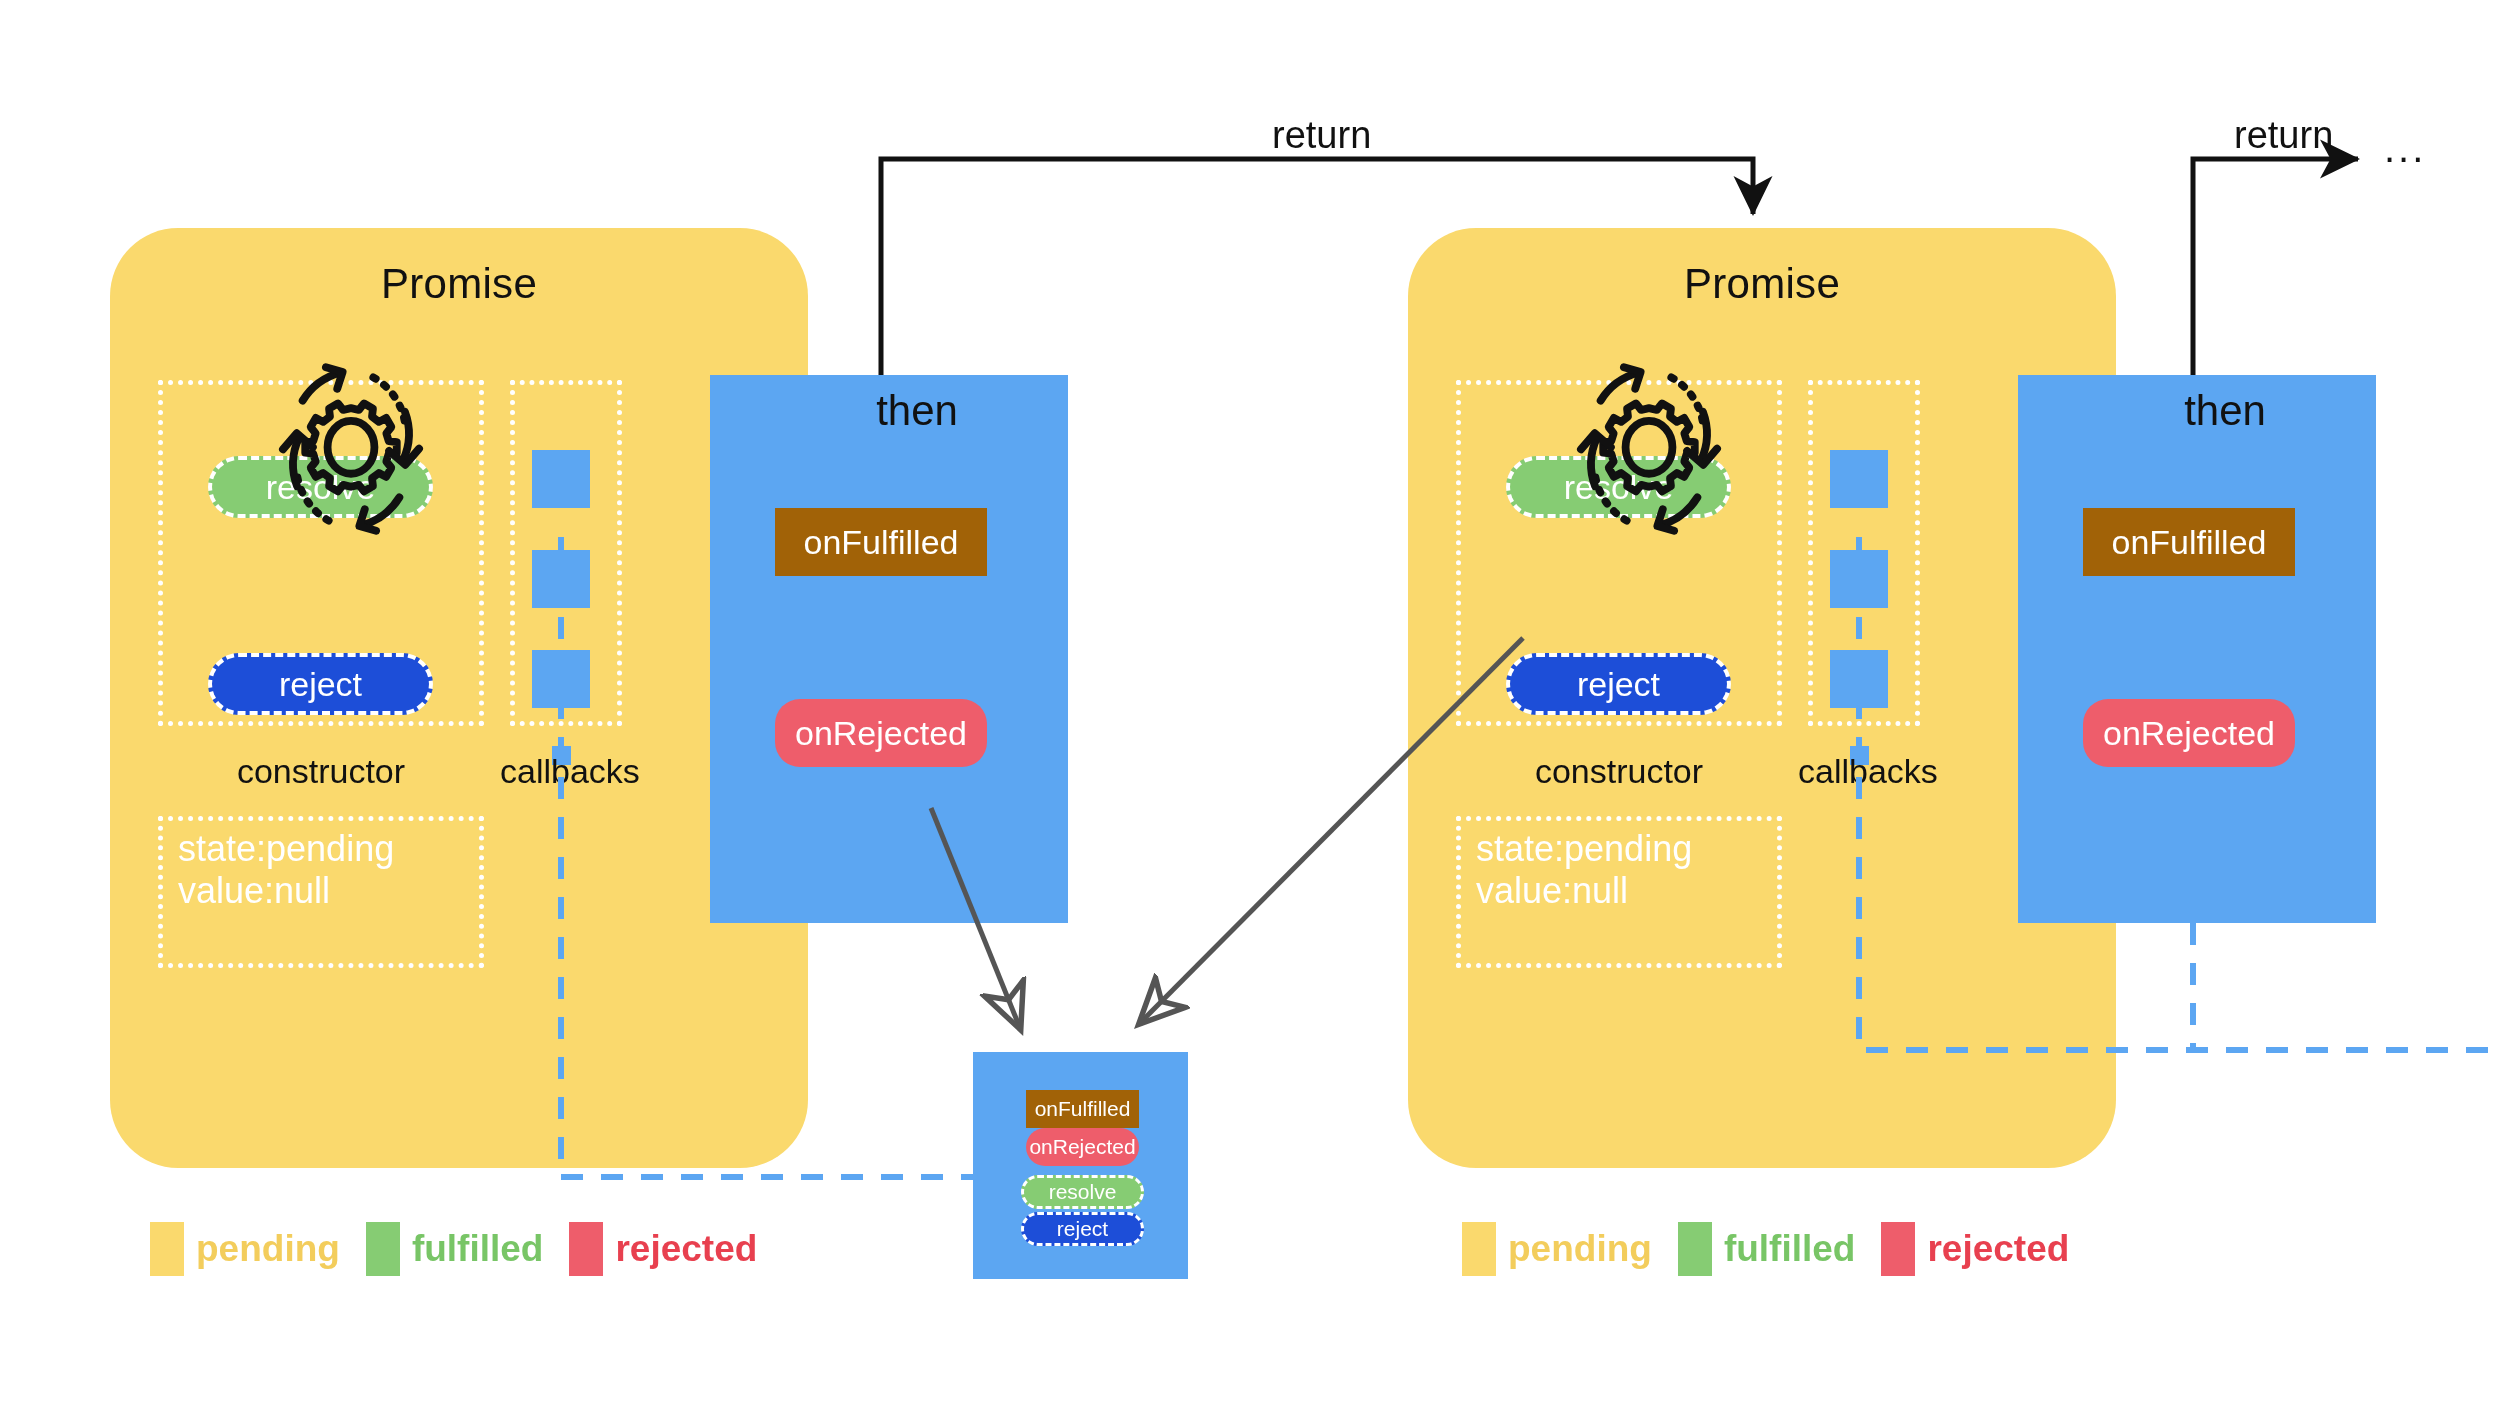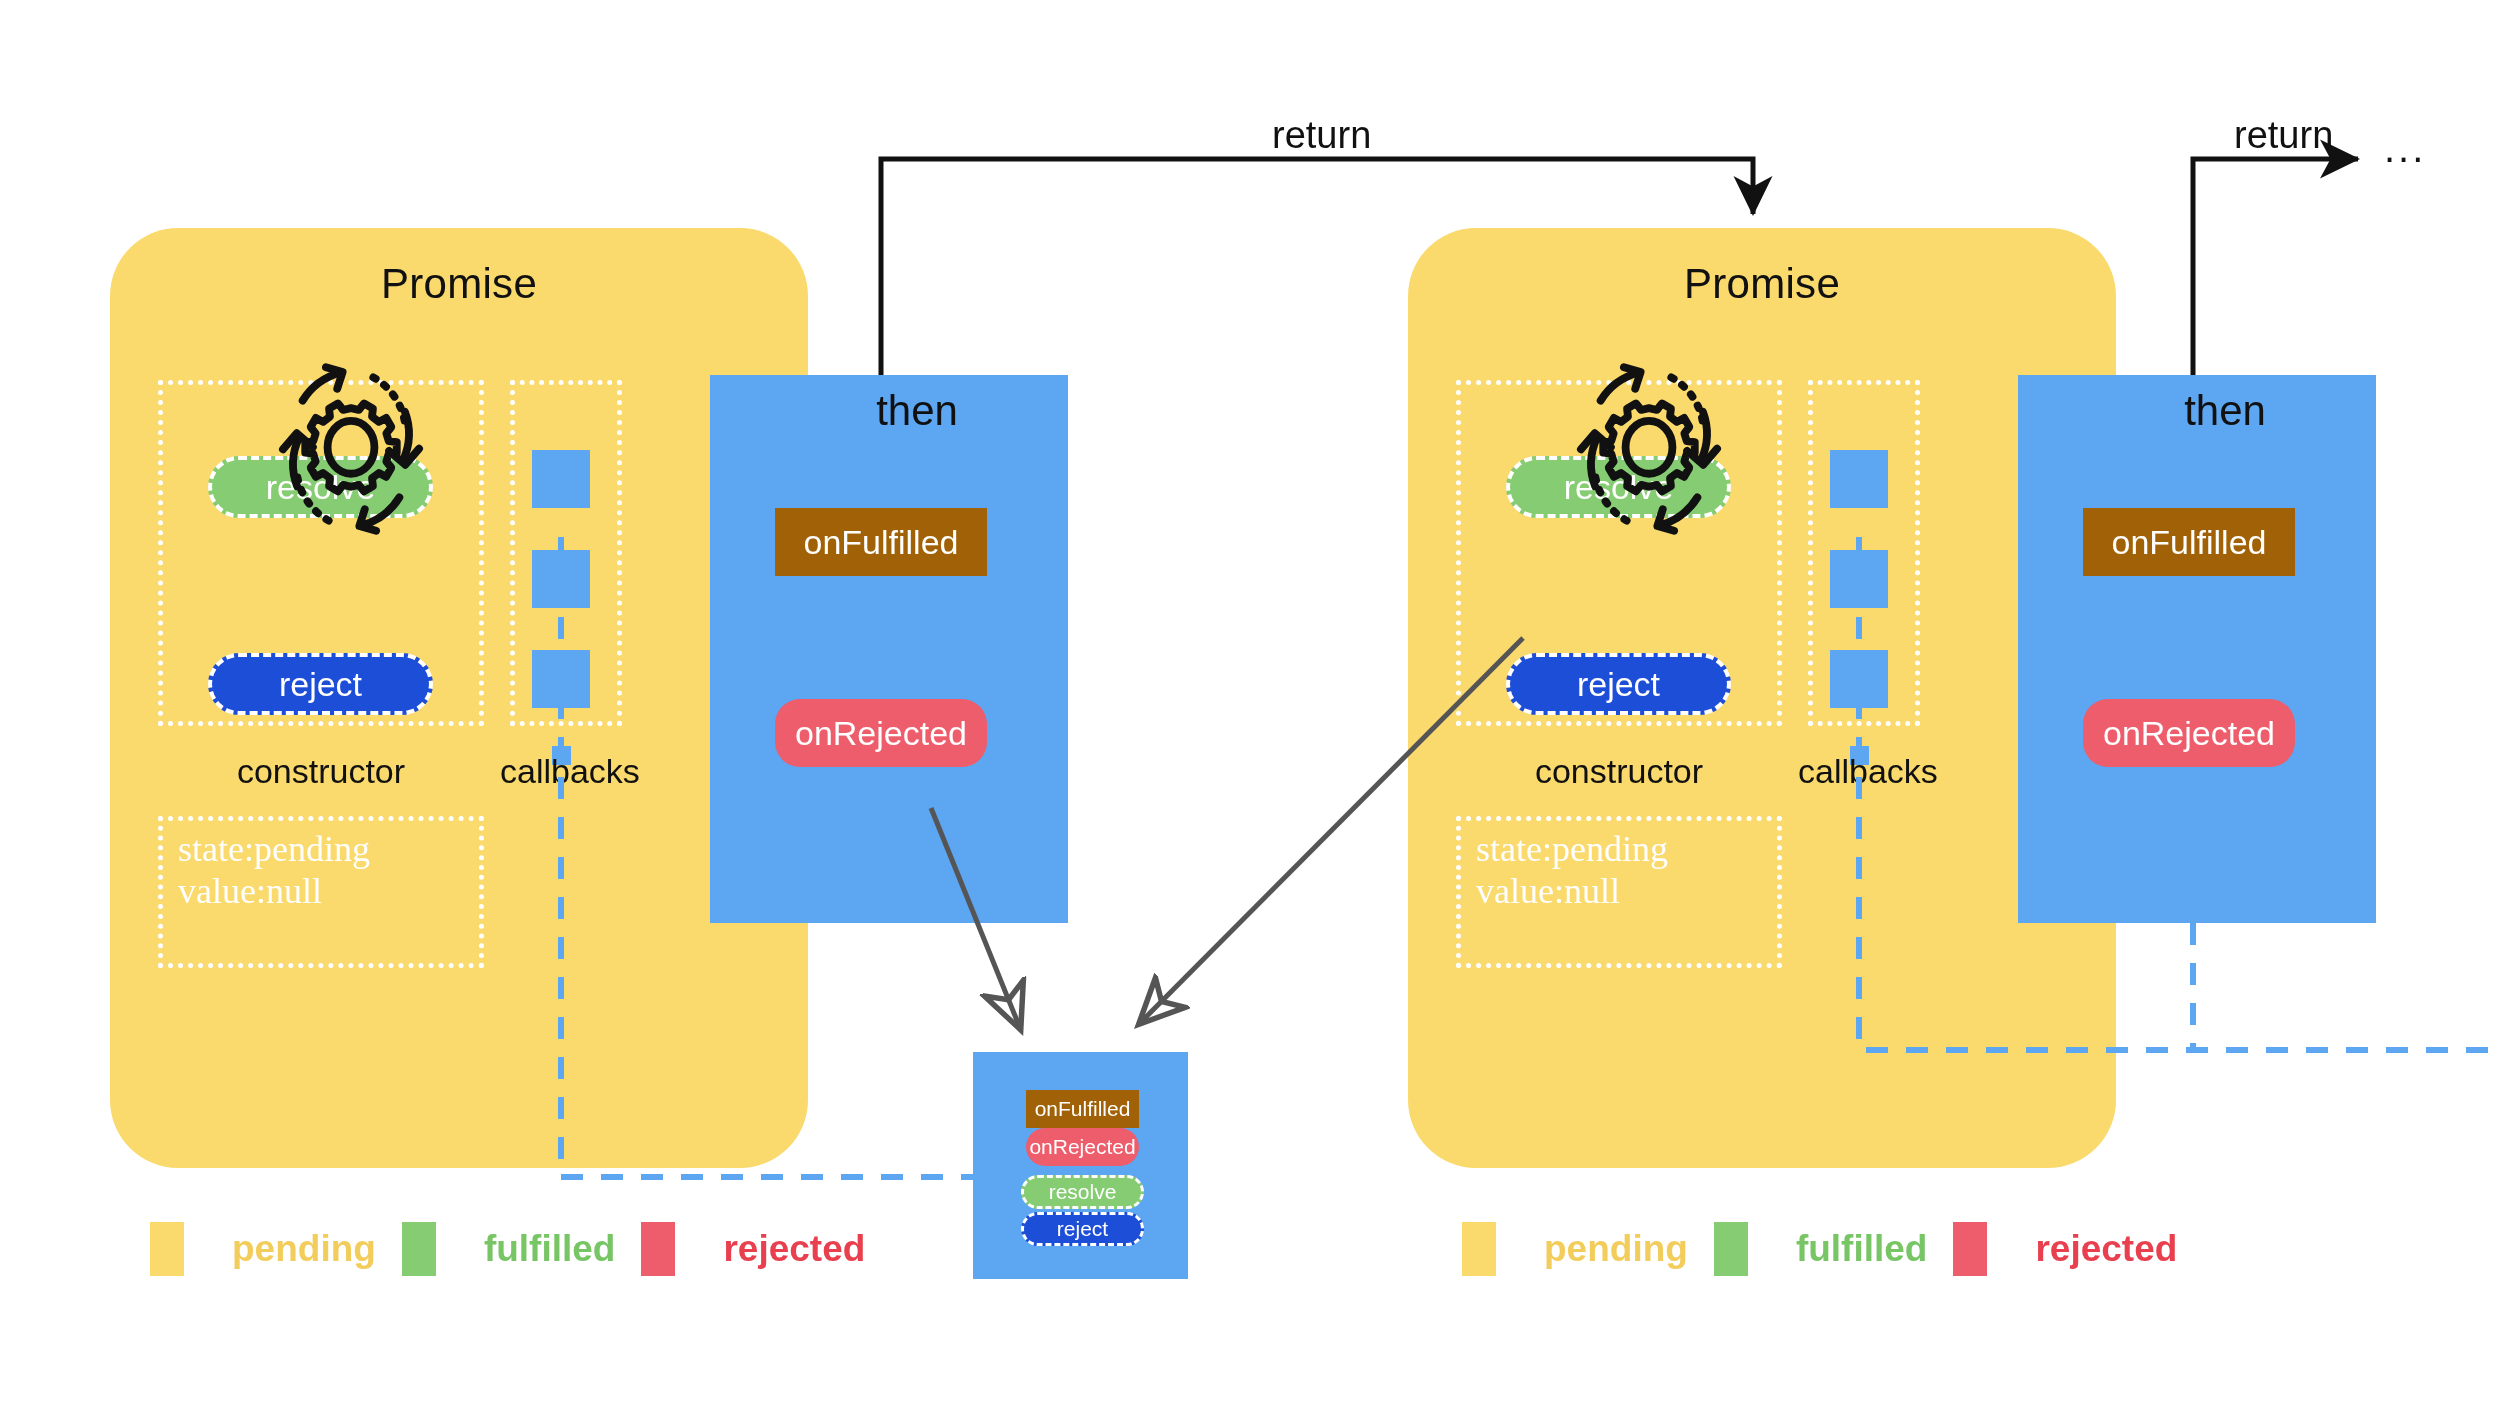--- a/index.html
+++ b/index.html
@@ -46,21 +46,20 @@
     color: #111111;
     text-align: center;
     white-space: nowrap;
   }
   .state-text {
     position: absolute;
     color: #ffffff;
     font-size: 36px;
     line-height: 1.18;
     white-space: nowrap;
-    font-family: Liberation Serif, serif;
   }
 
   
   .pill {
     position: absolute;
     border-radius: 999px;
     border: 4px dashed #ffffff;
     box-sizing: border-box;
     color: #ffffff;
     display: flex;
@@ -116,21 +115,21 @@
     box-sizing: border-box;
     display: flex;
     align-items: center;
     justify-content: center;
     color: #ffffff;
     font-size: 21px;
   }
 
   
   .legend { position: absolute; display: flex; align-items: center; }
-  .legend-item { display: flex; align-items: center; margin-right: 26px; gap: 36px; }
+  .legend-item { display: flex; align-items: center; margin-right: 26px; }
   .legend-swatch { width: 34px; height: 54px; margin-right: 12px; }
   .legend-label { font-size: 37px; font-weight: bold; white-space: nowrap; }
 
   
   .svg-layer {
     position: absolute;
     top: 0; left: 0;
     width: 2500px;
     height: 1406px;
     pointer-events: none;

